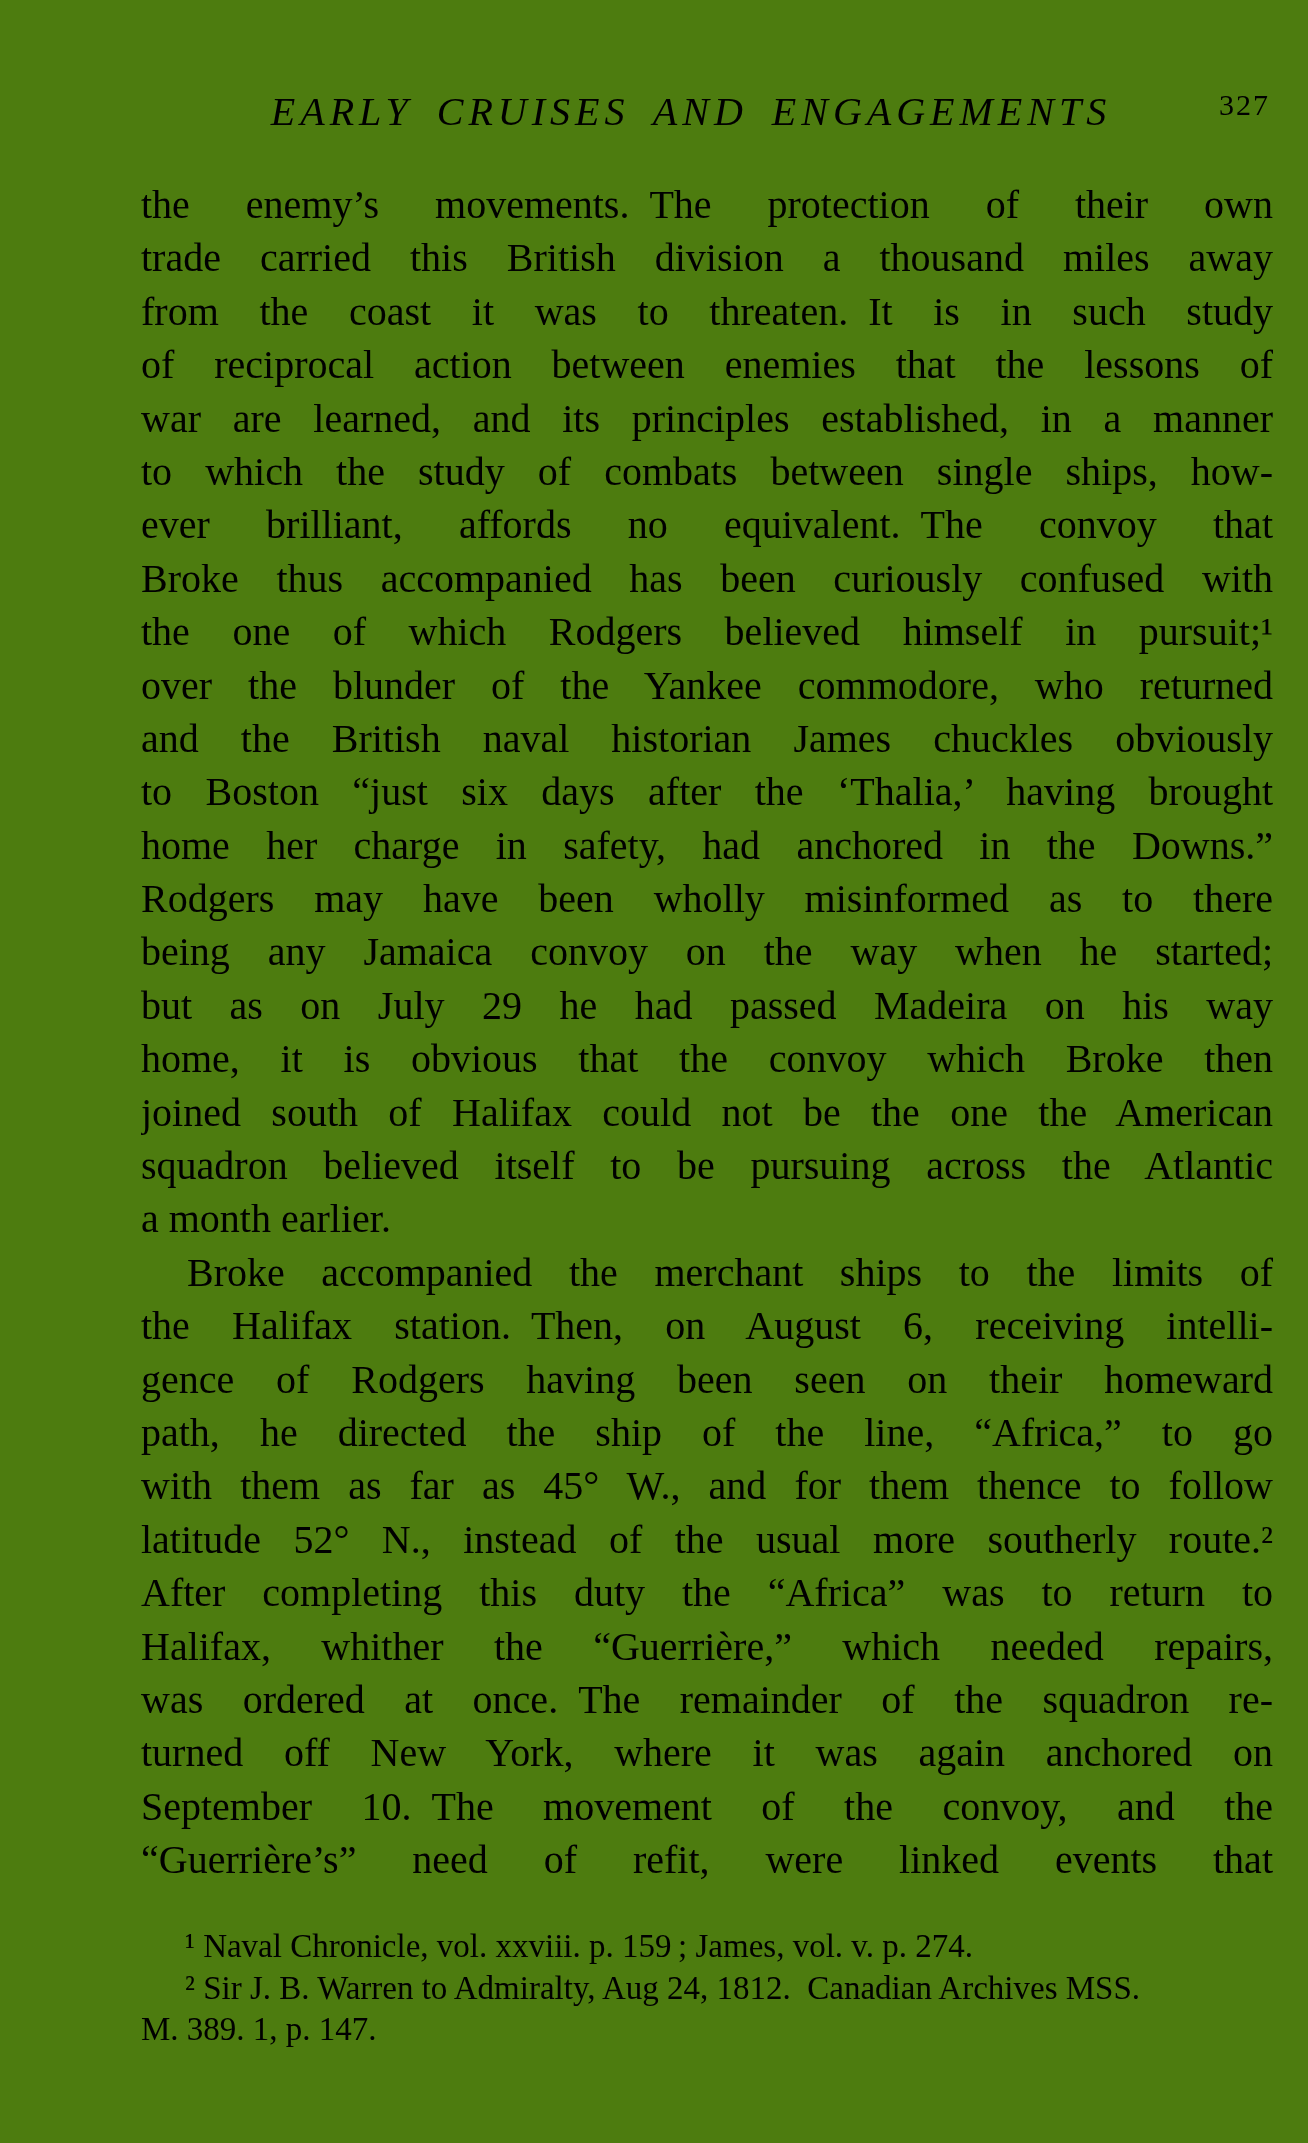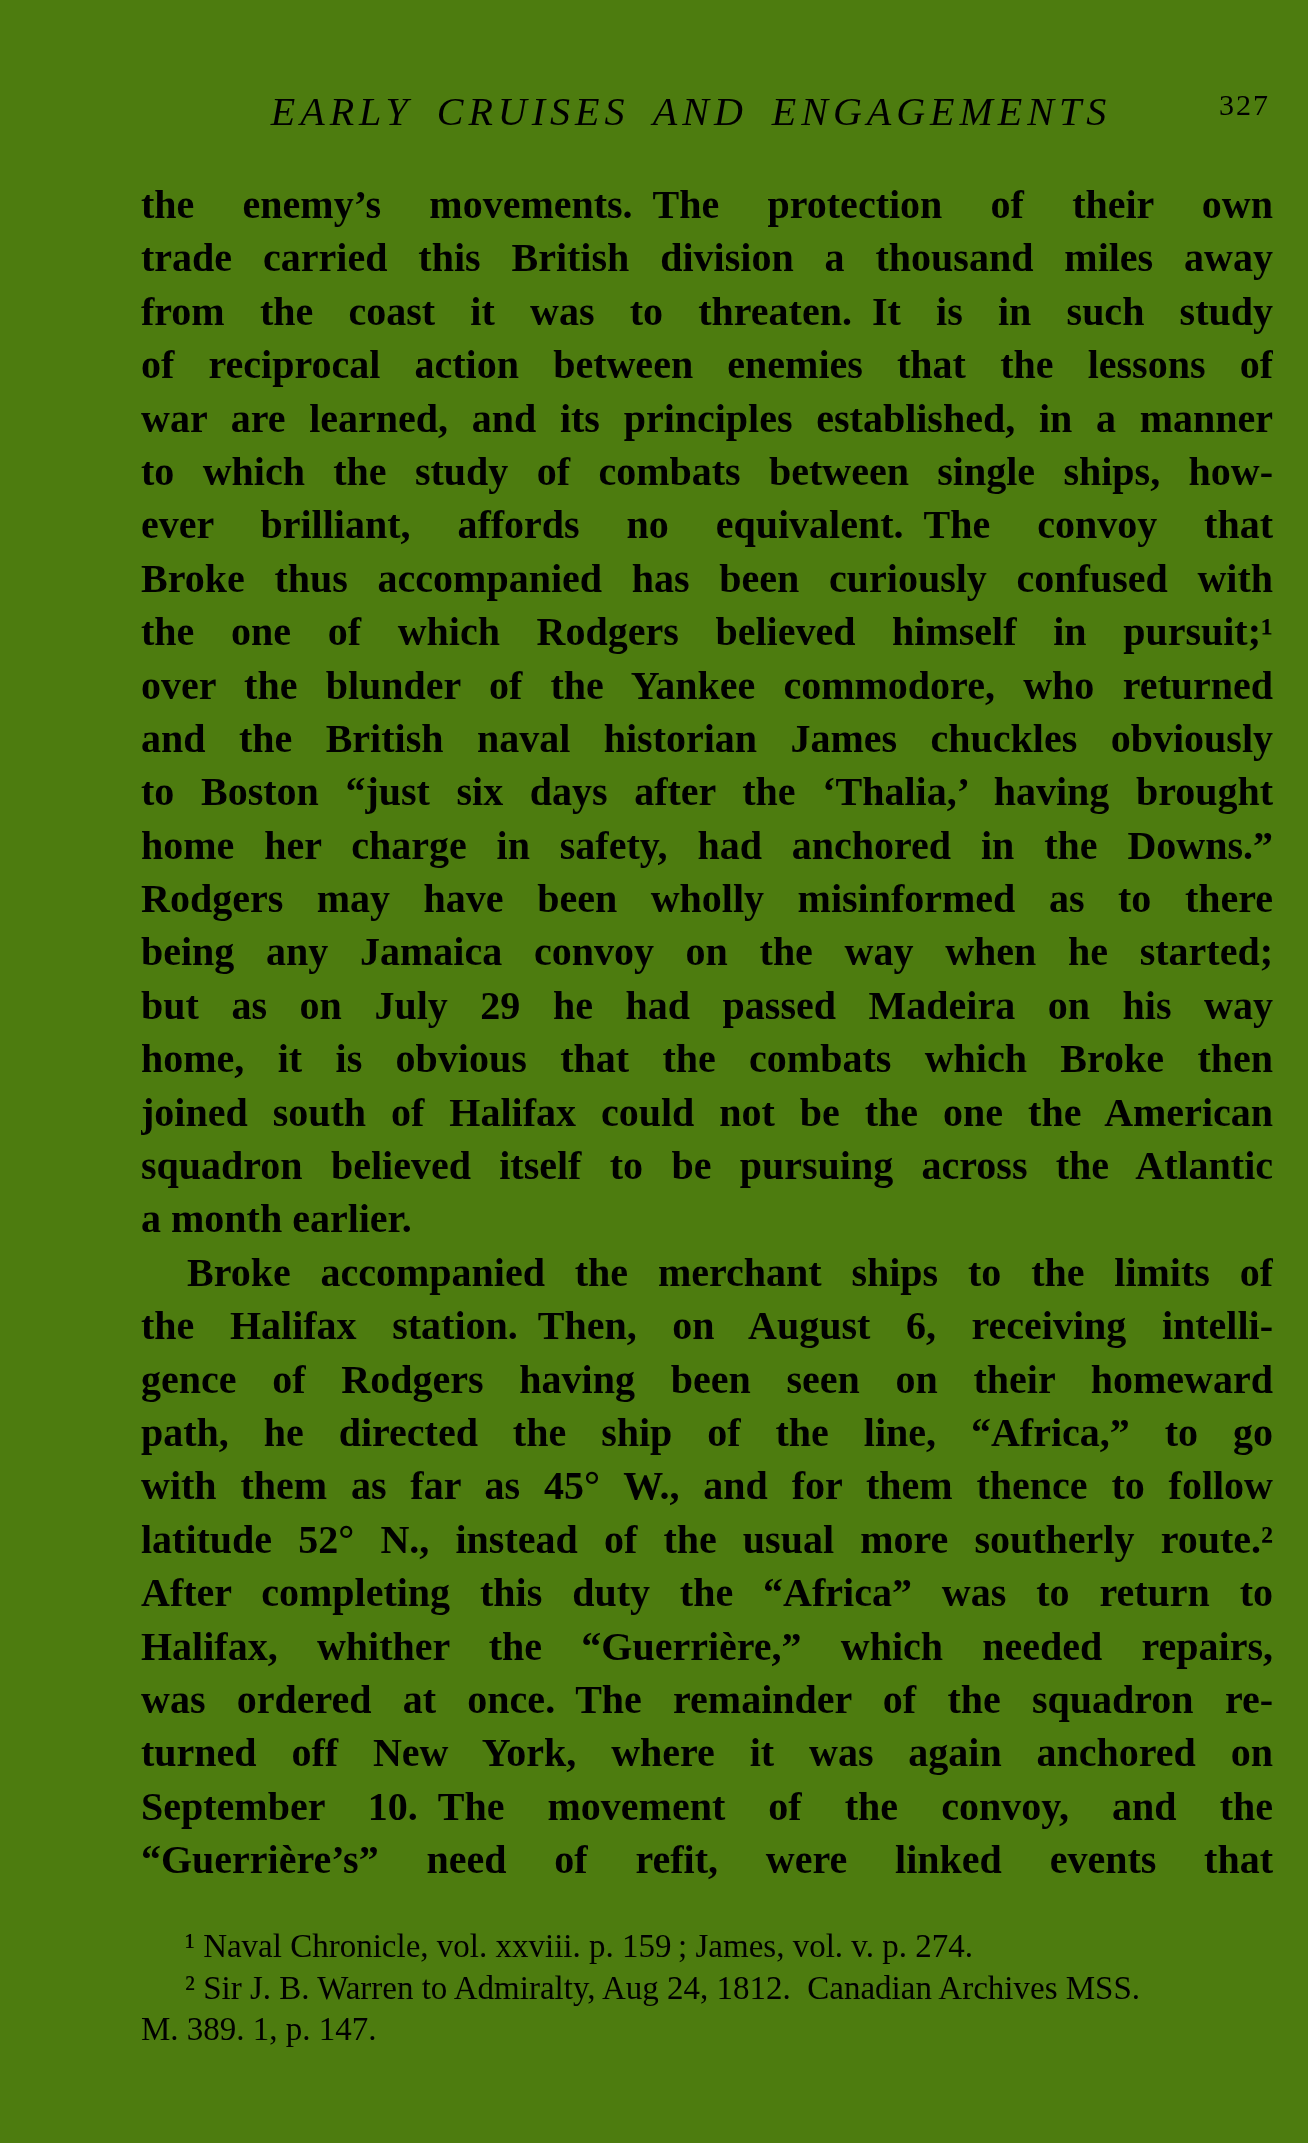--- a/index.html
+++ b/index.html
@@ -42,21 +42,20 @@
     top: 178px;
     width: 1132px;
     font-size: 40px;
     line-height: 53.4px;
   }
   .line {
     height: 53.4px;
     overflow: hidden;
     text-align: justify;
     text-align-last: justify;
-    font-weight: bold;
   }
   .line.para-indent { text-indent: 46px; }
   .line.para-end { text-align-last: left; }
   .footnotes {
     position: absolute;
     left: 141px;
     top: 1926px;
     width: 1132px;
     font-size: 33px;
     line-height: 41.5px;
@@ -84,21 +83,21 @@
     <div class="line">ever brilliant, affords no equivalent. The convoy that</div>
     <div class="line">Broke thus accompanied has been curiously confused with</div>
     <div class="line">the one of which Rodgers believed himself in pursuit;¹</div>
     <div class="line">over the blunder of the Yankee commodore, who returned</div>
     <div class="line">and the British naval historian James chuckles obviously</div>
     <div class="line">to Boston “just six days after the ‘Thalia,’ having brought</div>
     <div class="line">home her charge in safety, had anchored in the Downs.”</div>
     <div class="line">Rodgers may have been wholly misinformed as to there</div>
     <div class="line">being any Jamaica convoy on the way when he started;</div>
     <div class="line">but as on July 29 he had passed Madeira on his way</div>
-    <div class="line">home, it is obvious that the combats which Broke then</div>
+    <div class="line">home, it is obvious that the convoy which Broke then</div>
     <div class="line">joined south of Halifax could not be the one the American</div>
     <div class="line">squadron believed itself to be pursuing across the Atlantic</div>
     <div class="line para-end">a month earlier.</div>
     <div class="line para-indent">Broke accompanied the merchant ships to the limits of</div>
     <div class="line">the Halifax station. Then, on August 6, receiving intelli-</div>
     <div class="line">gence of Rodgers having been seen on their homeward</div>
     <div class="line">path, he directed the ship of the line, “Africa,” to go</div>
     <div class="line">with them as far as 45° W., and for them thence to follow</div>
     <div class="line">latitude 52° N., instead of the usual more southerly route.²</div>
     <div class="line">After completing this duty the “Africa” was to return to</div>

